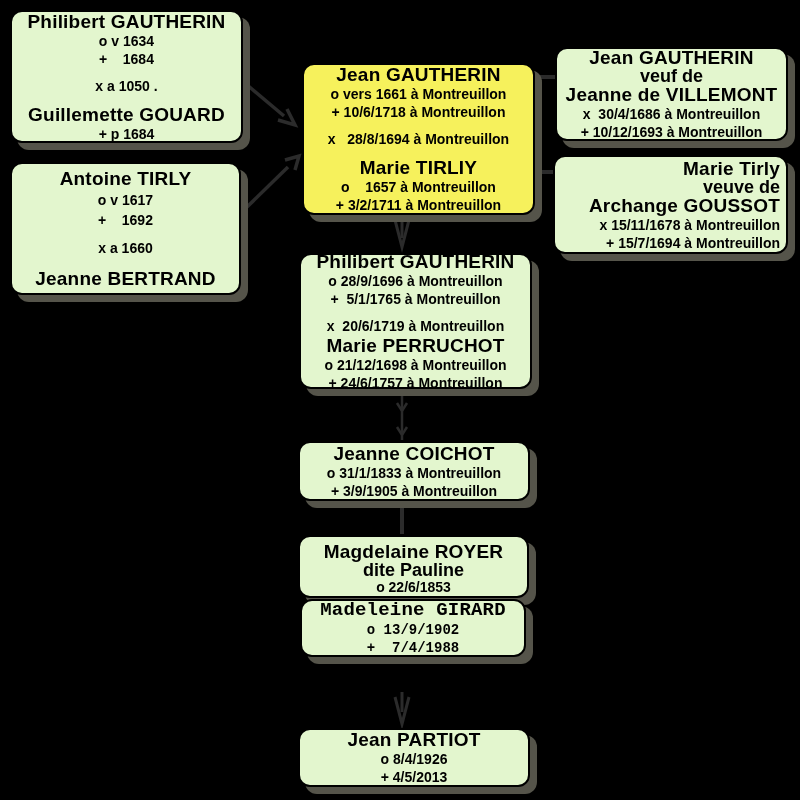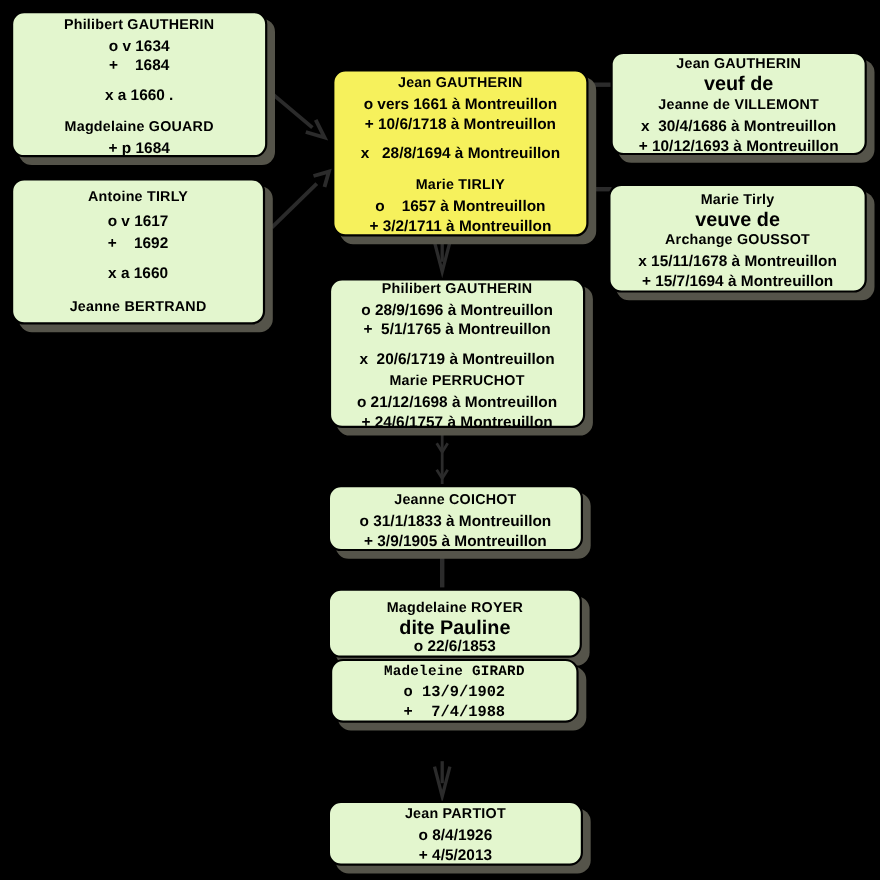--- a/index.html
+++ b/index.html
@@ -21,21 +21,21 @@
     box-shadow:7px 7px 0 0 #55544a;
     display:flex;
     flex-direction:column;
     align-items:center;
     justify-content:center;
     padding:4px 6px;
     color:#000;
   }
   .node.highlight{background:#f6f15c;}
   .line{white-space:pre;text-align:center;font-weight:bold;}
-  .name{font-size:13px;line-height:21px;letter-spacing:0.2px;}
+  .name{font-size:19px;line-height:21px;letter-spacing:0.2px;}
   .detail{font-size:14px;line-height:18px;}
   .small{font-size:18px;line-height:16px;}
   .gap{margin-top:9px;}
 </style>
 </head>
 <body>
 
 <div class="canvas">
 
   <svg class="connectors" width="800" height="800" aria-hidden="true">
@@ -83,22 +83,22 @@
         <polyline points="395,697 402,724 409,697"></polyline>
       </g>
     </g>
   </svg>
 
   <div id="boxes">
       <div class="node" style="left: 10px; top: 10px; width: 233px; height: 133px;">
         <div class="line name">Philibert GAUTHERIN</div>
         <div class="line detail">o v 1634</div>
         <div class="line detail">+    1684</div>
-        <div class="line detail gap">x a 1660 .</div>
-        <div class="line name gap">Magdelaine GOUARD</div>
+        <div class="line detail gap">x a 1050 .</div>
+        <div class="line name gap">Guillemette GOUARD</div>
         <div class="line detail">+ p 1684</div>
       </div>
       <div class="node" style="left: 10px; top: 162px; width: 231px; height: 133px; justify-content: space-between;">
         <div class="line name">Antoine TIRLY</div>
         <div class="line detail">o v 1617</div>
         <div class="line detail">+    1692</div>
         <div class="line detail gap">x a 1660</div>
         <div class="line name gap">Jeanne BERTRAND</div>
       </div>
       <div class="node highlight" style="left: 302px; top: 63px; width: 233px; height: 152px;">
@@ -110,21 +110,21 @@
         <div class="line detail">o    1657 à Montreuillon</div>
         <div class="line detail">+ 3/2/1711 à Montreuillon</div>
       </div>
       <div class="node" style="left: 555px; top: 47px; width: 233px; height: 94px;">
         <div class="line name">Jean GAUTHERIN</div>
         <div class="line small">veuf de</div>
         <div class="line name">Jeanne de VILLEMONT</div>
         <div class="line detail">x  30/4/1686 à Montreuillon</div>
         <div class="line detail">+ 10/12/1693 à Montreuillon</div>
       </div>
-      <div class="node" style="left: 553px; top: 167px; width: 235px; height: 99px;">
+      <div class="node" style="left: 553px; top: 155px; width: 235px; height: 99px; align-items: flex-end;">
         <div class="line name">Marie Tirly</div>
         <div class="line small">veuve de</div>
         <div class="line name">Archange GOUSSOT</div>
         <div class="line detail">x 15/11/1678 à Montreuillon</div>
         <div class="line detail">+ 15/7/1694 à Montreuillon</div>
       </div>
       <div class="node" style="left: 299px; top: 253px; width: 233px; height: 136px;">
         <div class="line name">Philibert GAUTHERIN</div>
         <div class="line detail">o 28/9/1696 à Montreuillon</div>
         <div class="line detail">+  5/1/1765 à Montreuillon</div>

